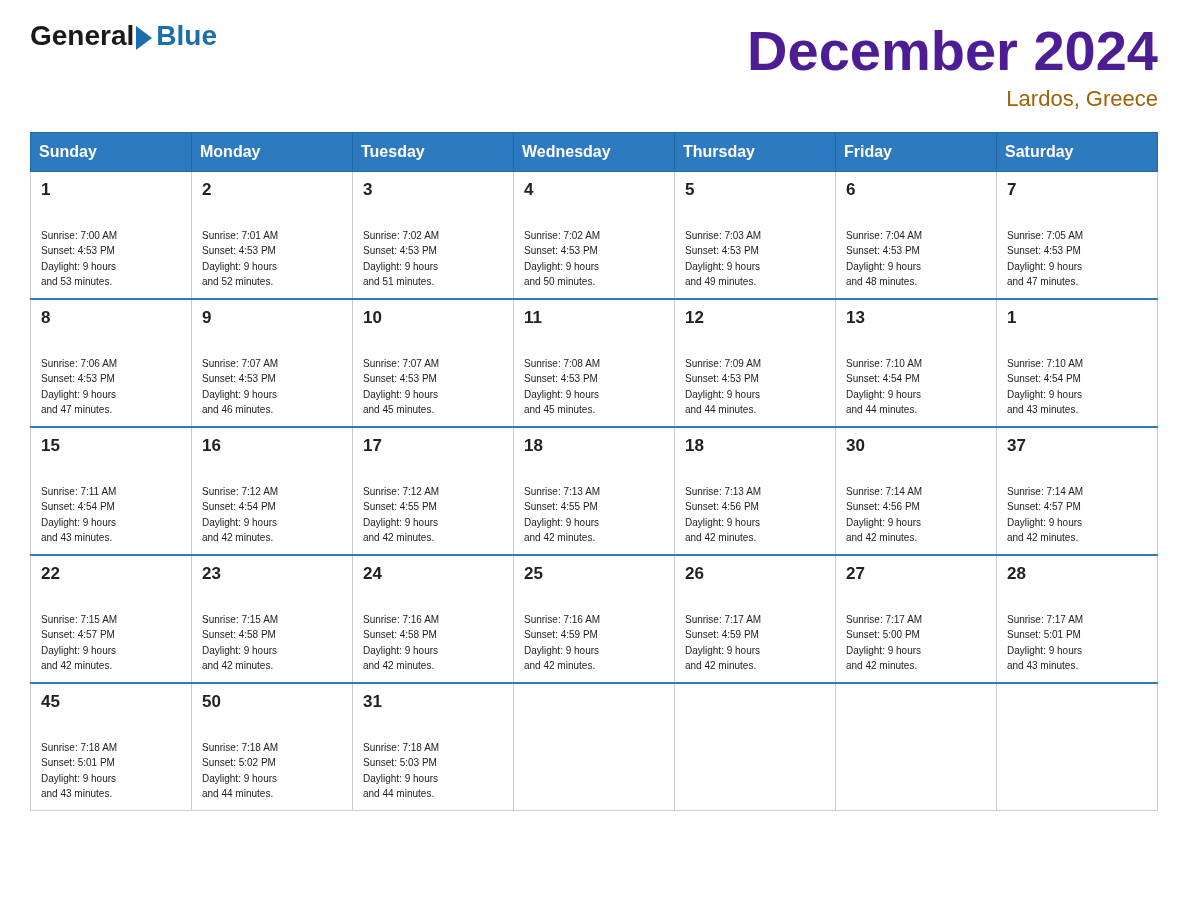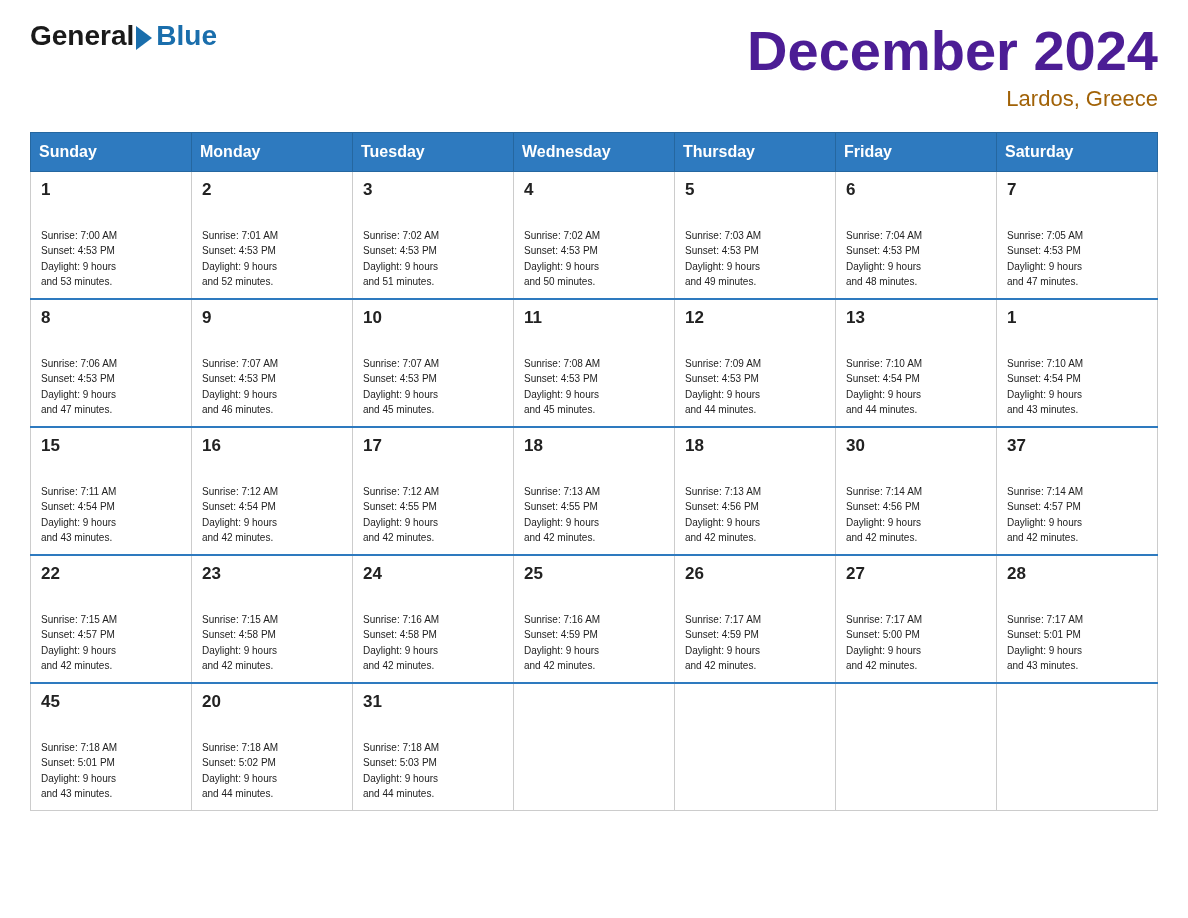--- a/index.html
+++ b/index.html
@@ -253,21 +253,21 @@
           <span class="day-num">28</span>
           <div class="info">Sunrise: 7:17 AM<br>Sunset: 5:01 PM<br>Daylight: 9 hours<br>and 43 minutes.</div>
         </td>
       </tr>
       <tr class="row-separator">
         <td>
           <span class="day-num">45</span>
           <div class="info">Sunrise: 7:18 AM<br>Sunset: 5:01 PM<br>Daylight: 9 hours<br>and 43 minutes.</div>
         </td>
         <td>
-          <span class="day-num">20</span>
+          <span class="day-num">50</span>
           <div class="info">Sunrise: 7:18 AM<br>Sunset: 5:02 PM<br>Daylight: 9 hours<br>and 44 minutes.</div>
         </td>
         <td>
           <span class="day-num">31</span>
           <div class="info">Sunrise: 7:18 AM<br>Sunset: 5:03 PM<br>Daylight: 9 hours<br>and 44 minutes.</div>
         </td>
         <td class="empty"></td>
         <td class="empty"></td>
         <td class="empty"></td>
         <td class="empty"></td>

